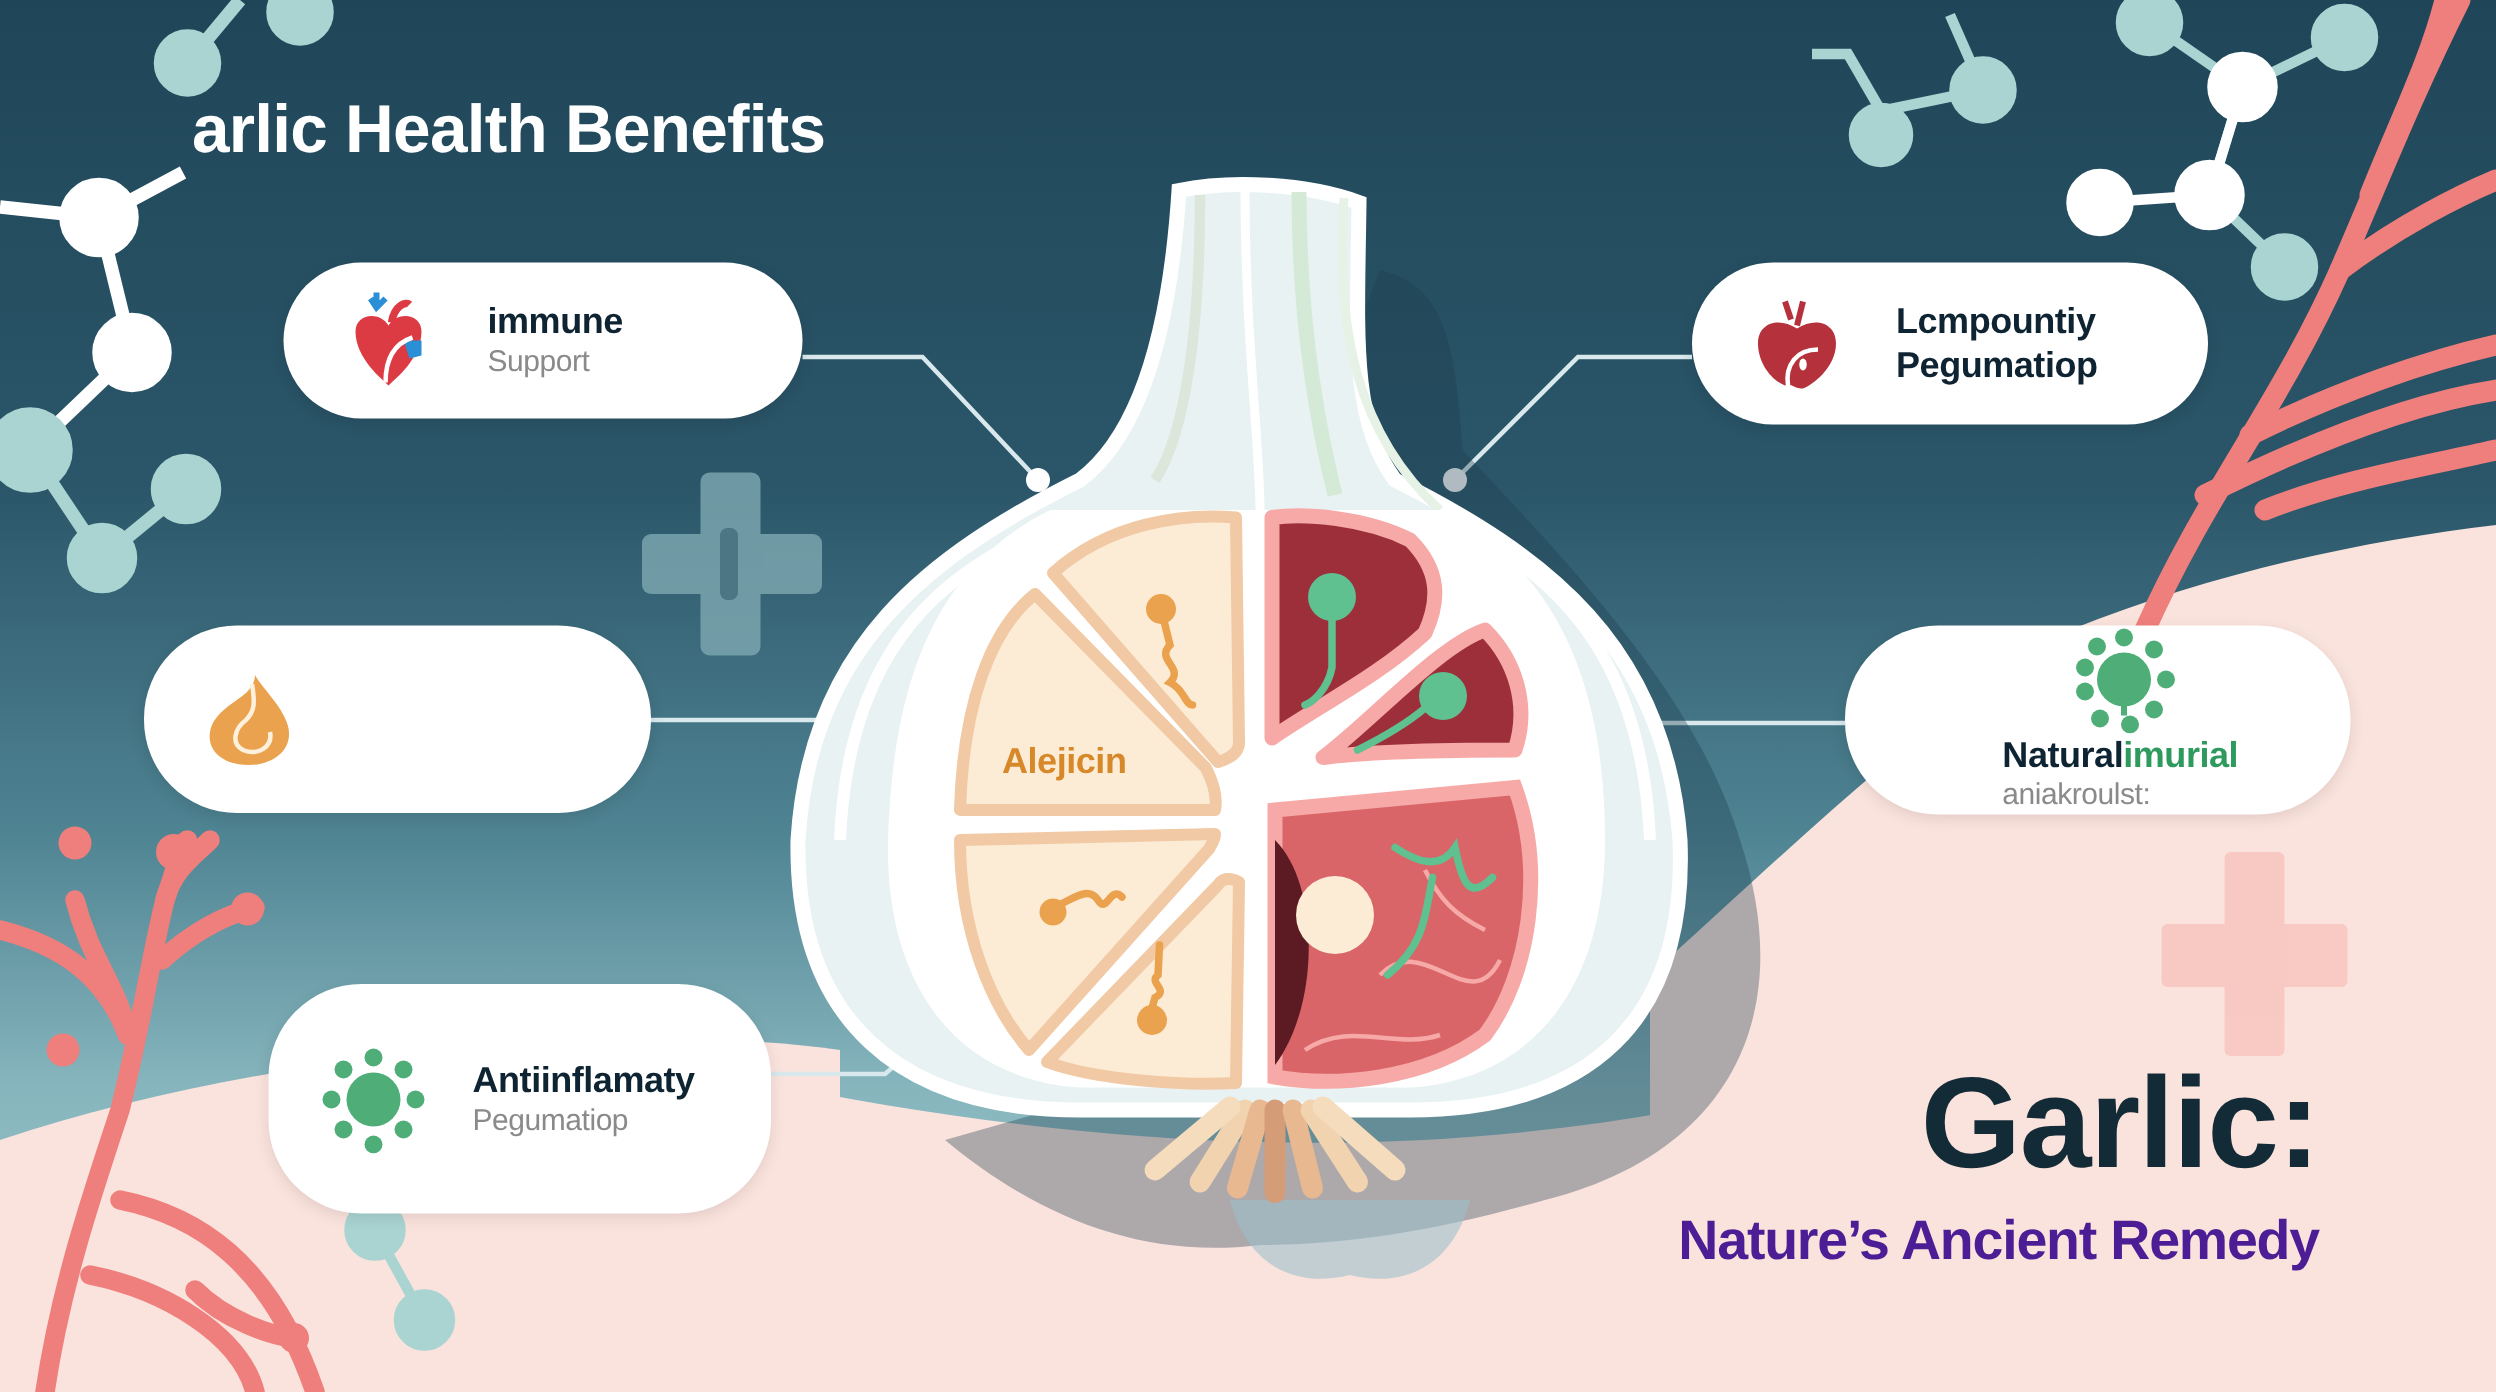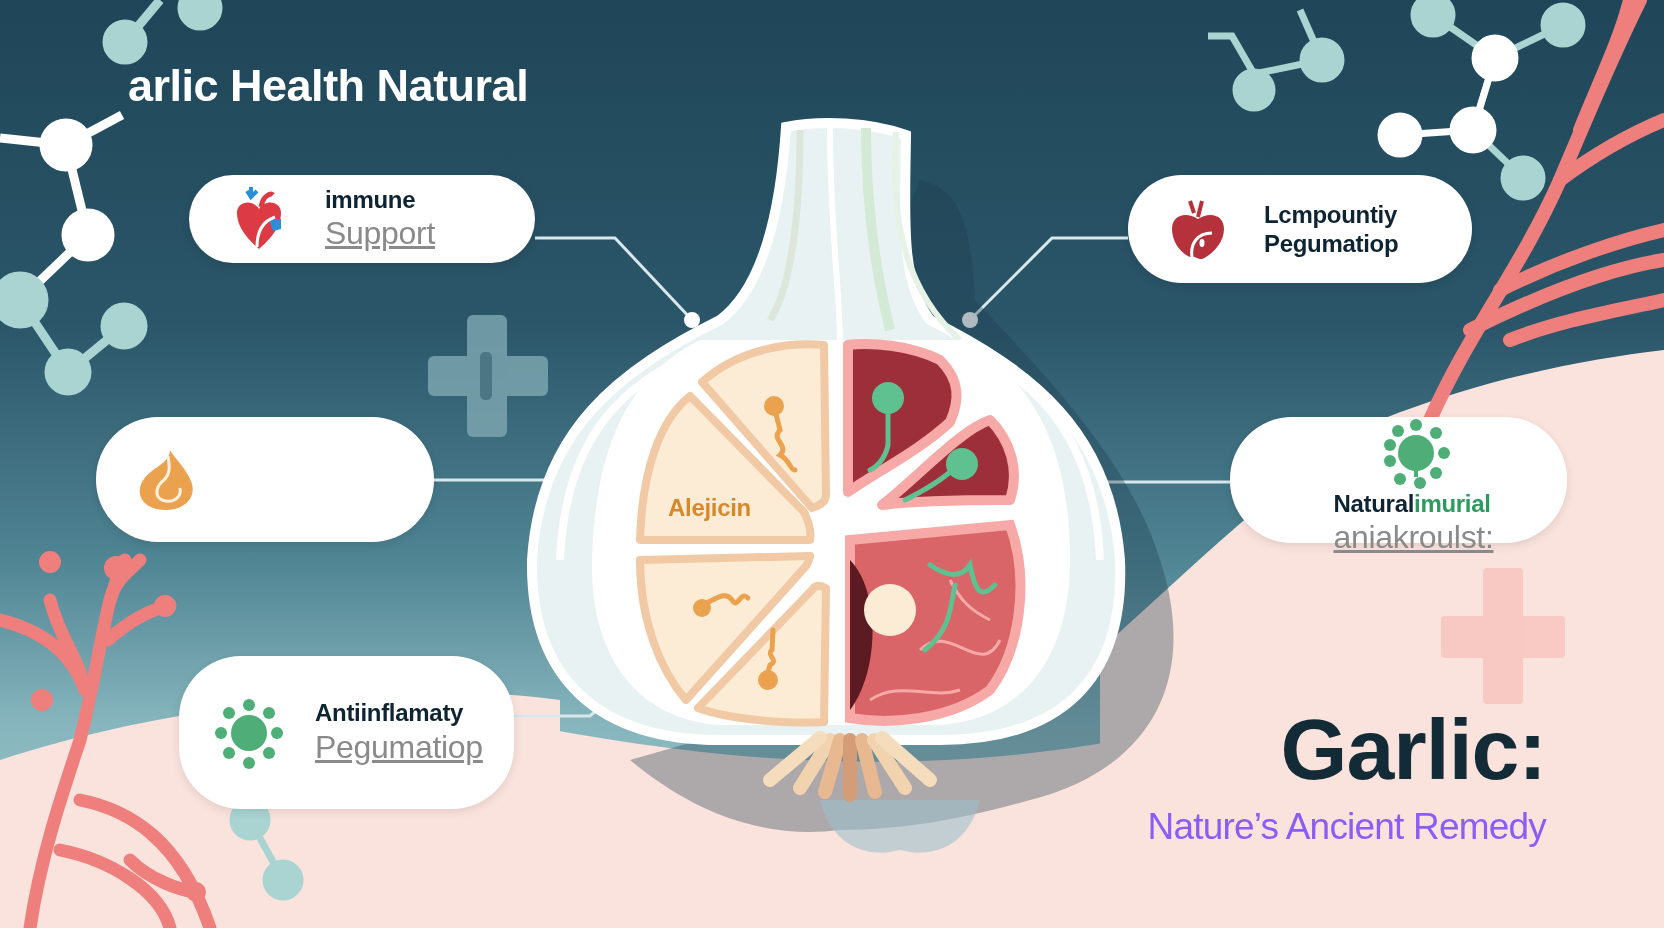--- a/index.html
+++ b/index.html
@@ -13,33 +13,33 @@
     position: absolute; left: 128px; top: 60px; margin: 0;
     font-size: 45px; font-weight: 700; color: #ffffff; letter-spacing: -0.5px;
   }
   .card {
     position: absolute; background: #ffffff; border-radius: 62px;
     display: flex; align-items: center; box-shadow: 0 3px 10px rgba(0,0,0,0.10);
   }
   .card .icon { flex: 0 0 auto; margin-left: 34px; width: 72px; height: 72px; }
   .card .text { margin-left: 30px; line-height: 1.22; }
   .card .l1 { font-size: 24px; font-weight: 700; color: #0f2432; display: block; letter-spacing: -0.3px; }
-  .card .l2 { font-size: 32px; font-weight: 400; color: #8a8a8a; display: block; letter-spacing: -0.3px; text-decoration: underline; }
+  .card .l2 { font-size: 20px; font-weight: 400; color: #8a8a8a; display: block; letter-spacing: -0.3px; }
   .card .l1 .accent { color: #2e9a5e; }
   .center-label {
     position: absolute; left: 668px; top: 494px; font-size: 24px; font-weight: 700;
     color: #d7892a; letter-spacing: -0.3px;
   }
   .garlic-title {
     position: absolute; right: 118px; top: 706px; margin: 0; font-size: 86px; font-weight: 700;
     color: #132a37; letter-spacing: -1px; line-height: 1;
   }
   .garlic-sub {
-    position: absolute; right: 118px; top: 808px; margin: 0; font-size: 37px; font-weight: 400;
-    color: #8b5cf6; letter-spacing: -0.8px; line-height: 1;
+    position: absolute; right: 118px; top: 808px; margin: 0; font-size: 37px; font-weight: 700;
+    color: #4c1d95; letter-spacing: -0.8px; line-height: 1;
   }
 </style>
 </head>
 <body>
 
 <svg class="layer" viewBox="0 0 1664 928" xmlns="http://www.w3.org/2000/svg">
 
   <path d="M0,760 C180,700 420,680 560,700 L560,928 L0,928 Z" fill="#fbe3dd"></path>
   <path d="M1100,928 L1100,650 C1200,560 1280,480 1380,420 C1480,380 1580,360 1664,350 L1664,928 Z" fill="#fbe3dd"></path>
   <path d="M500,928 L500,720 C700,760 900,780 1120,740 L1120,928 Z" fill="#fbe3dd"></path>
@@ -201,23 +201,23 @@
       <path d="M840,740 L825,792" stroke="#e8b891"></path>
       <path d="M850,740 L850,795" stroke="#d59c78"></path>
       <path d="M862,740 L875,792" stroke="#e8b891"></path>
       <path d="M874,740 L905,788" stroke="#f2d3b0"></path>
       <path d="M820,738 L770,780" stroke="#f4dcbd"></path>
       <path d="M882,738 L930,780" stroke="#f4dcbd"></path>
     </g>
   </g>
 </svg>
 
-<h1 class="title">arlic Health Natural</h1>
-
-<div class="card" style="left:189px; top:175px; width:346px; height:88px;">
+<h1 class="title">arlic Health Benefits</h1>
+
+<div class="card" style="left:189px; top:175px; width:346px; height:104px;">
   <svg class="icon" viewBox="0 0 72 72">
     <path d="M14,30 C14,18 30,16 36,26 C42,16 58,18 58,30 C58,48 40,62 36,66 C32,62 14,48 14,30 Z" fill="#dd3b44"></path>
     <path d="M28,14 L28,4 M24,8 L28,14 L34,8" stroke="#2a8fd6" stroke-width="4" fill="none"></path>
     <path d="M46,36 L58,36 L58,46 L50,48 Z" fill="#2a8fd6"></path>
     <path d="M34,64 C34,48 40,38 52,34" stroke="#ffffff" stroke-width="3" fill="none"></path>
     <path d="M38,24 C40,12 48,10 50,12" stroke="#dd3b44" stroke-width="5" fill="none"></path>
   </svg>
   <div class="text">
     <span class="l1">immune</span>
     <span class="l2">Support</span>

